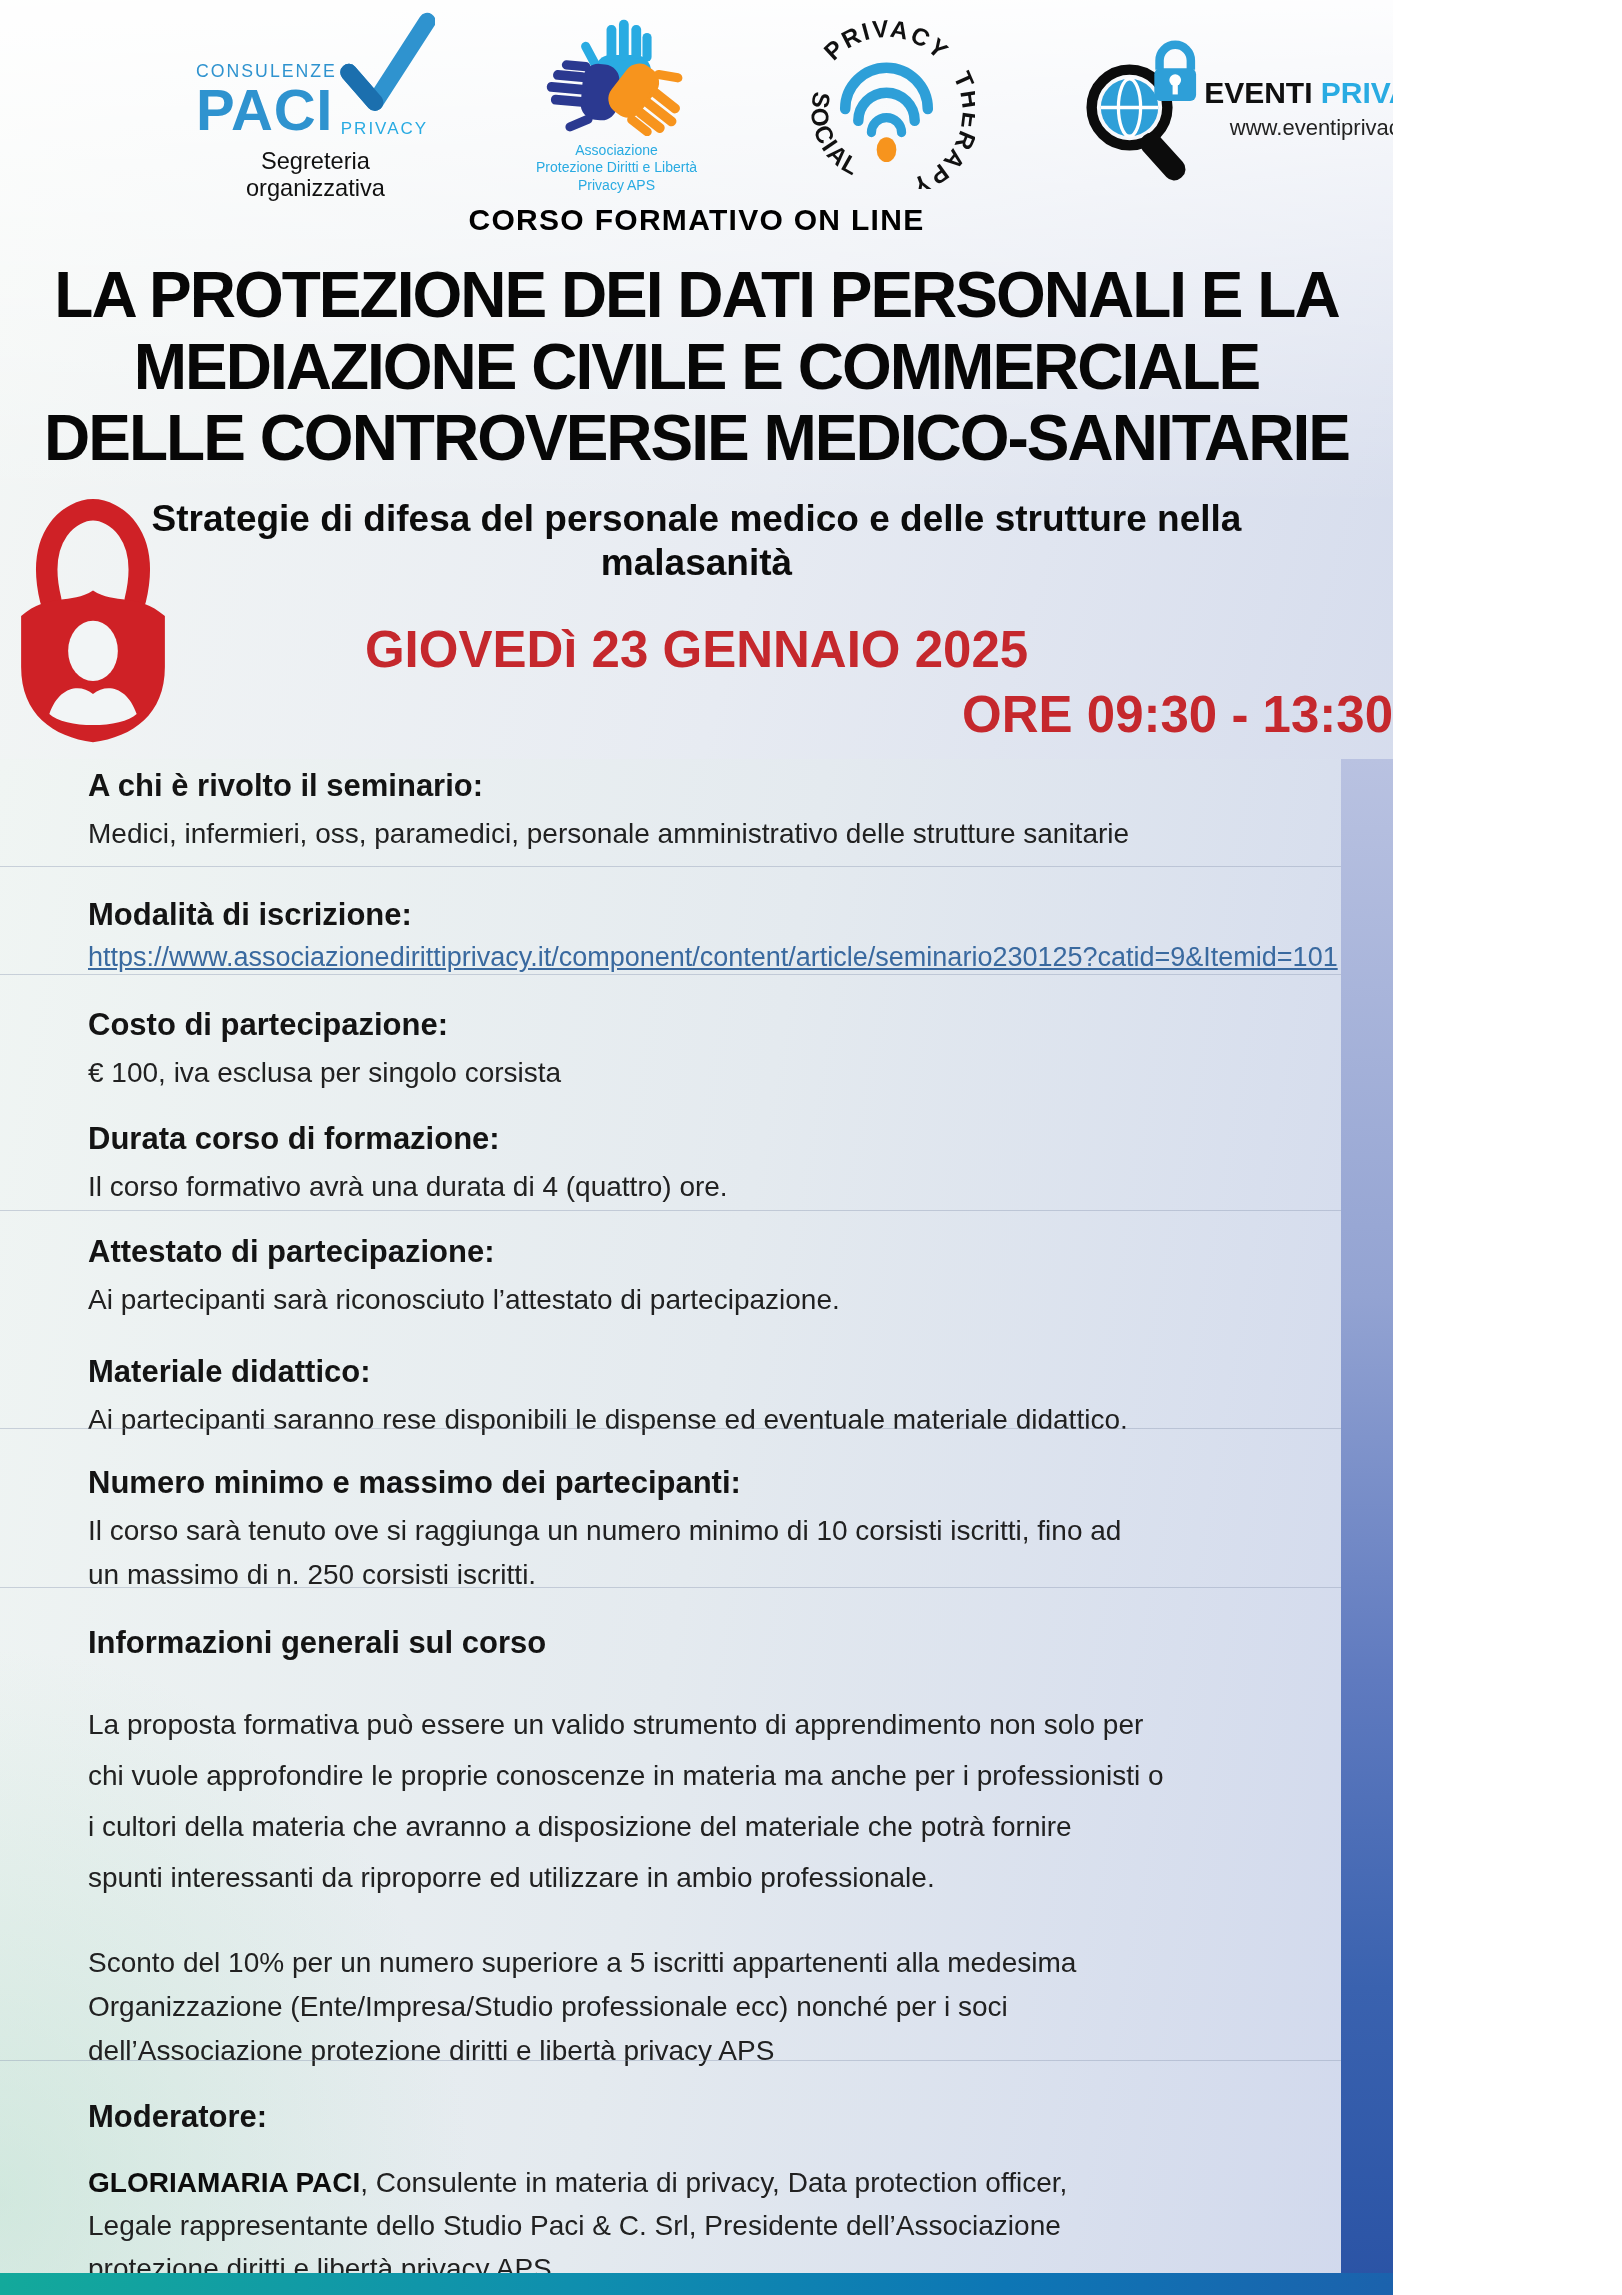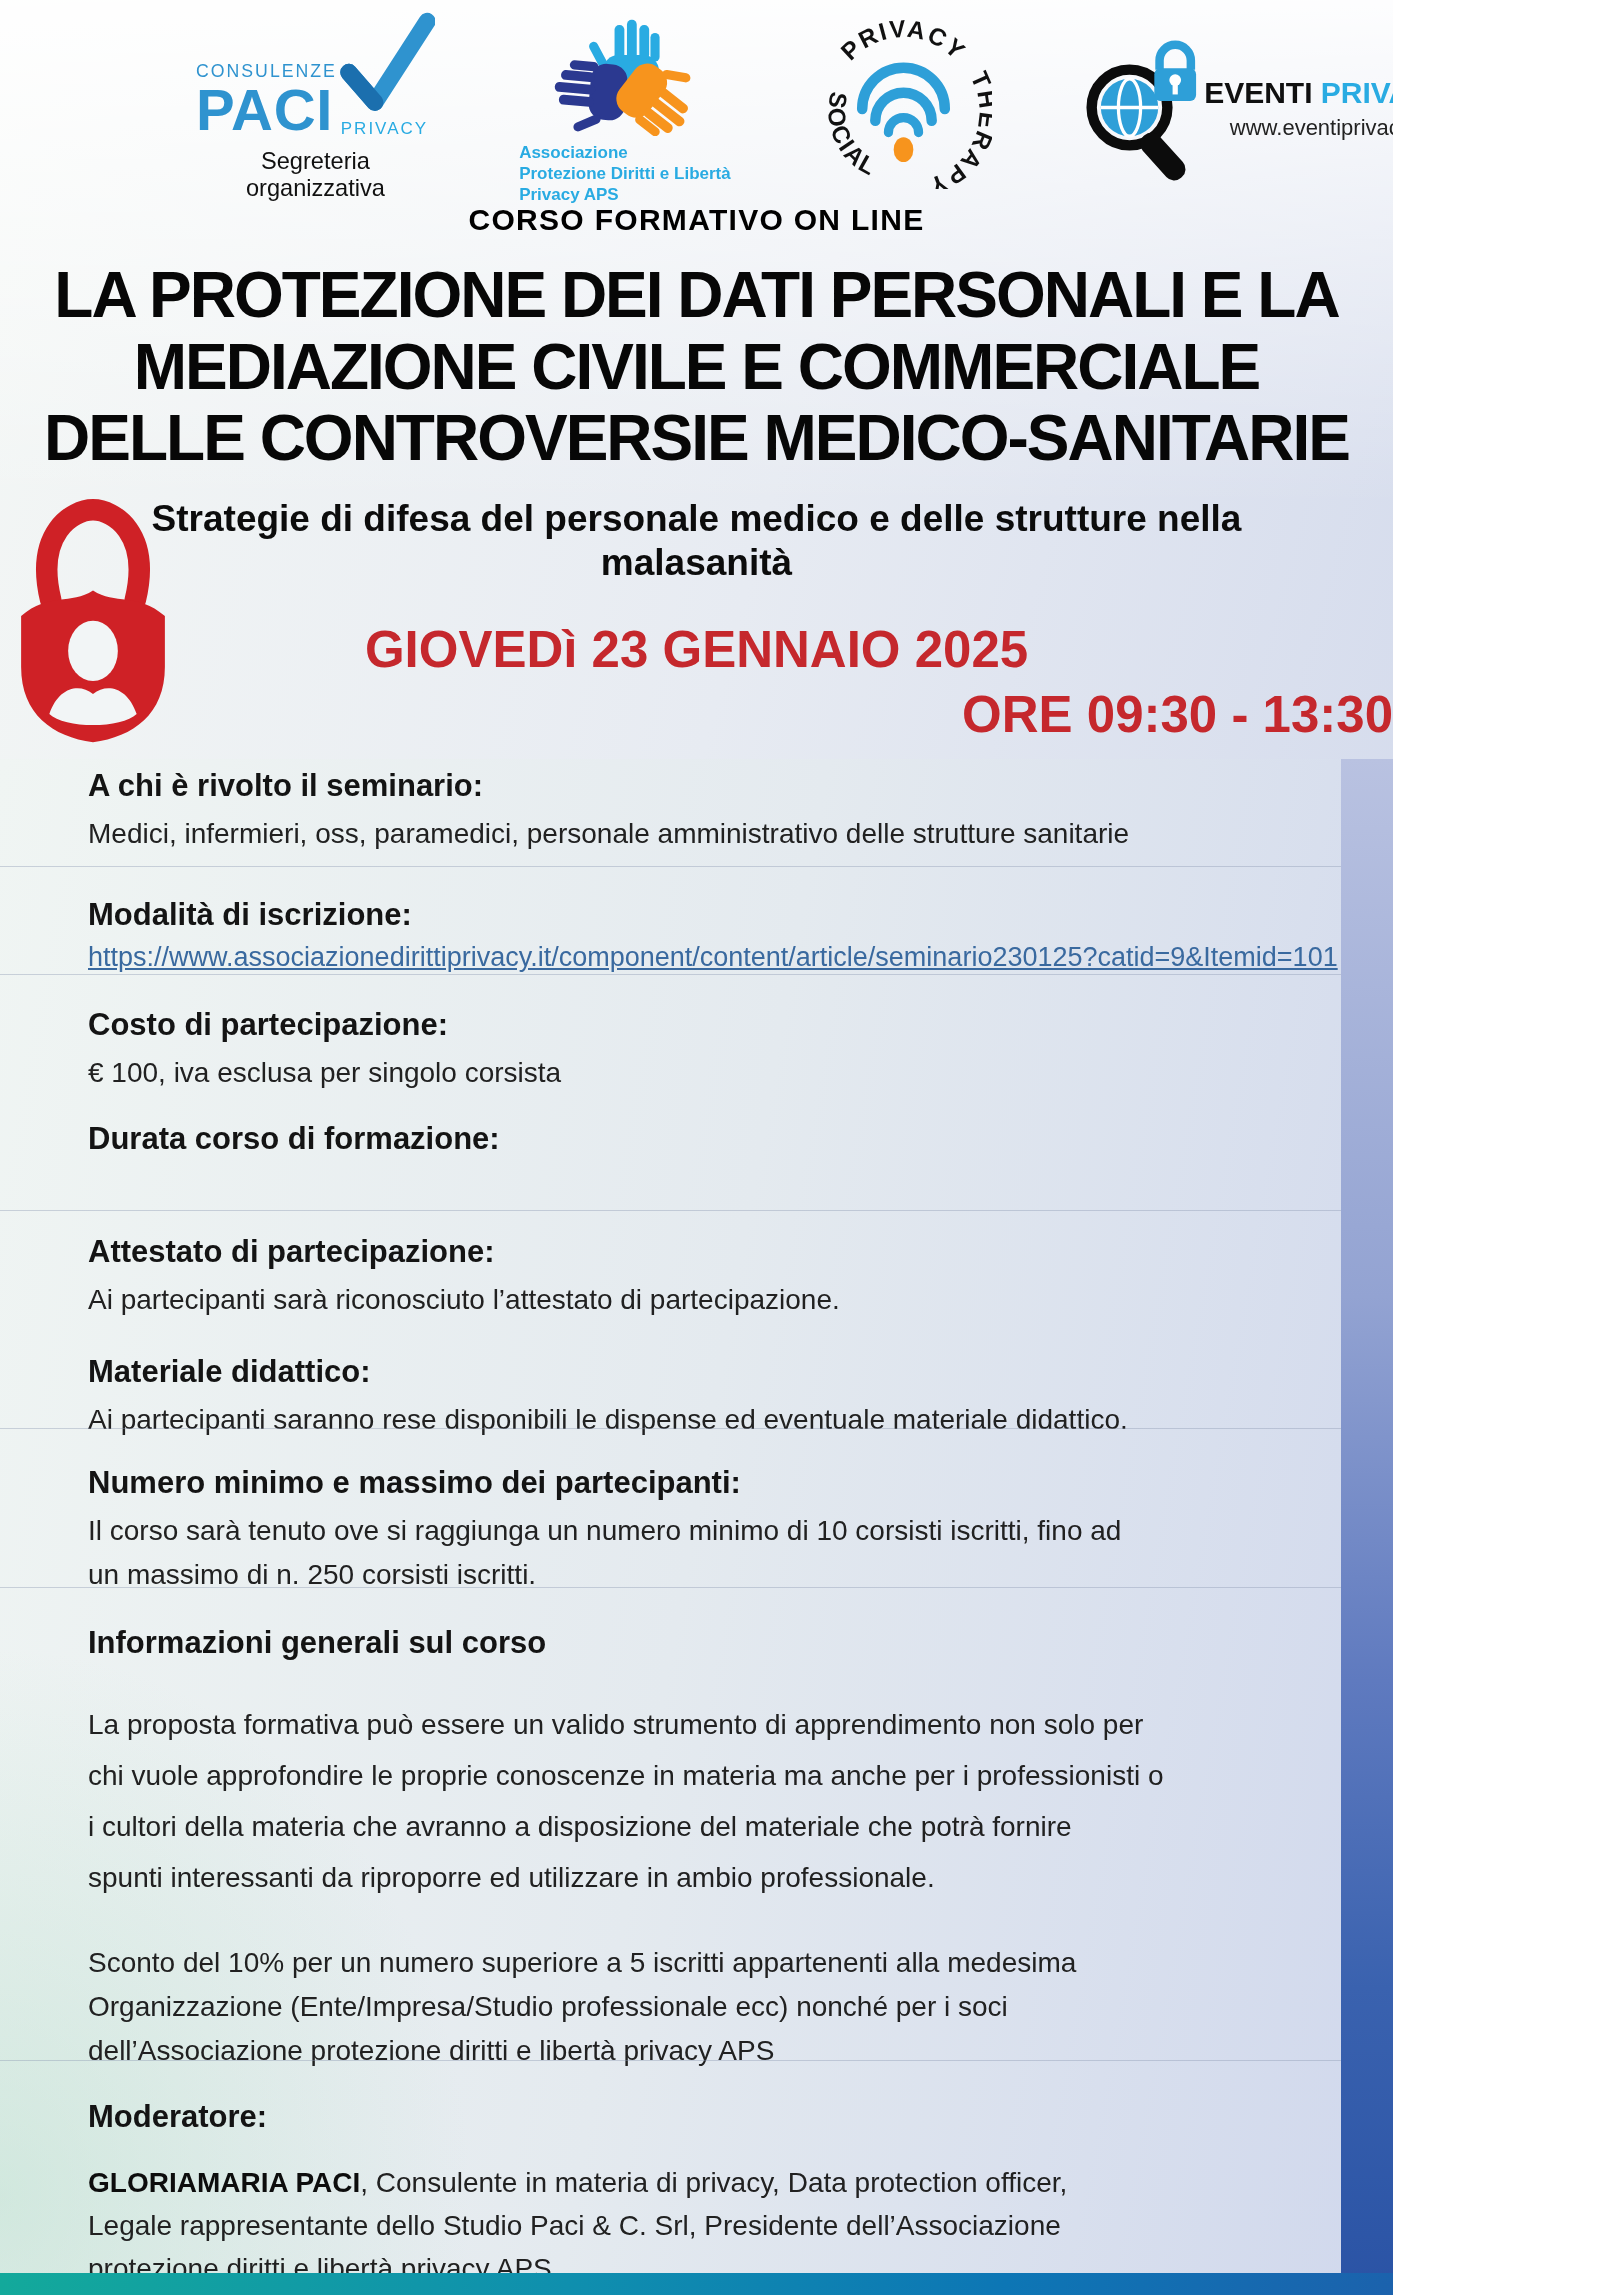--- a/index.html
+++ b/index.html
@@ -14,21 +14,21 @@
   
   .logos{position:absolute; top:11.8px; left:196px; width:1256px; height:177px;
          display:flex; justify-content:space-between; align-items:flex-start;}
   .logo{display:flex; flex-direction:column; align-items:center;}
   .paci-row{display:flex; align-items:flex-end;}
   .paci-txt{display:flex; flex-direction:column; line-height:1;}
   .paci-consulenze{font-size:17.7px; letter-spacing:2px; color:var(--paci-blue); font-weight:400;}
   .paci-name{font-size:58px; font-weight:800; color:var(--paci-blue); letter-spacing:0.7px;}
   .paci-privacy{font-size:17px; letter-spacing:2px; color:var(--logo-light-blue); margin-left:3.9px;}
   .logo-caption{font-size:23.6px; color:#111; text-align:center; line-height:1.15; margin-top:9.2px; white-space:pre-line;}
-  .hands-caption{font-size:17px; font-weight:700; color:var(--logo-light-blue); text-align:left; line-height:1.25; margin-top:3.9px; white-space:pre-line;}
+  .hands-caption{font-size:14px; font-weight:400; color:var(--logo-light-blue); text-align:center; line-height:1.25; margin-top:3.9px; white-space:pre-line;}
   .eventi-block{display:flex; align-items:center; margin-top:17px;}
   .eventi-txt{display:flex; flex-direction:column; align-items:center; margin-left:3.9px;}
   .eventi-title{font-size:30px; font-weight:800; letter-spacing:0px; white-space:nowrap;}
   .eventi-title .black{color:#101010;}
   .eventi-title .blue{color:var(--logo-light-blue);}
   .eventi-url{font-size:22px; color:#222; margin-top:5.2px;}
   
   .kicker{position:relative; text-align:center; margin-top:203px; font-size:30px; font-weight:700; letter-spacing:1.3px; color:#000;}
   .main-title{margin-top:23px; text-align:center; font-weight:800; font-size:64px; line-height:1.12; letter-spacing:-2px; color:#070707;}
   .subtitle{margin-top:22px; text-align:center; font-weight:700; font-size:37px; line-height:1.2; color:#0c0c0c; white-space:pre-line;}
@@ -253,20 +253,21 @@
 
     <div class="divider" style="top:215px;"></div>
 
     <div class="section" style="top:247px;">
       <div class="sec-heading">Costo di partecipazione:</div>
       <div class="sec-body">€ 100, iva esclusa per singolo corsista</div>
     </div>
 
     <div class="section" style="top:361px;">
       <div class="sec-heading">Durata corso di formazione:</div>
+      <div class="sec-body">Il corso formativo avrà una durata di 4 (quattro) ore.</div>
     </div>
 
     <div class="divider" style="top:451px;"></div>
 
     <div class="section" style="top:474px;">
       <div class="sec-heading">Attestato di partecipazione:</div>
       <div class="sec-body">Ai partecipanti sarà riconosciuto l’attestato di partecipazione.</div>
     </div>
 
     <div class="section" style="top:594px;">

